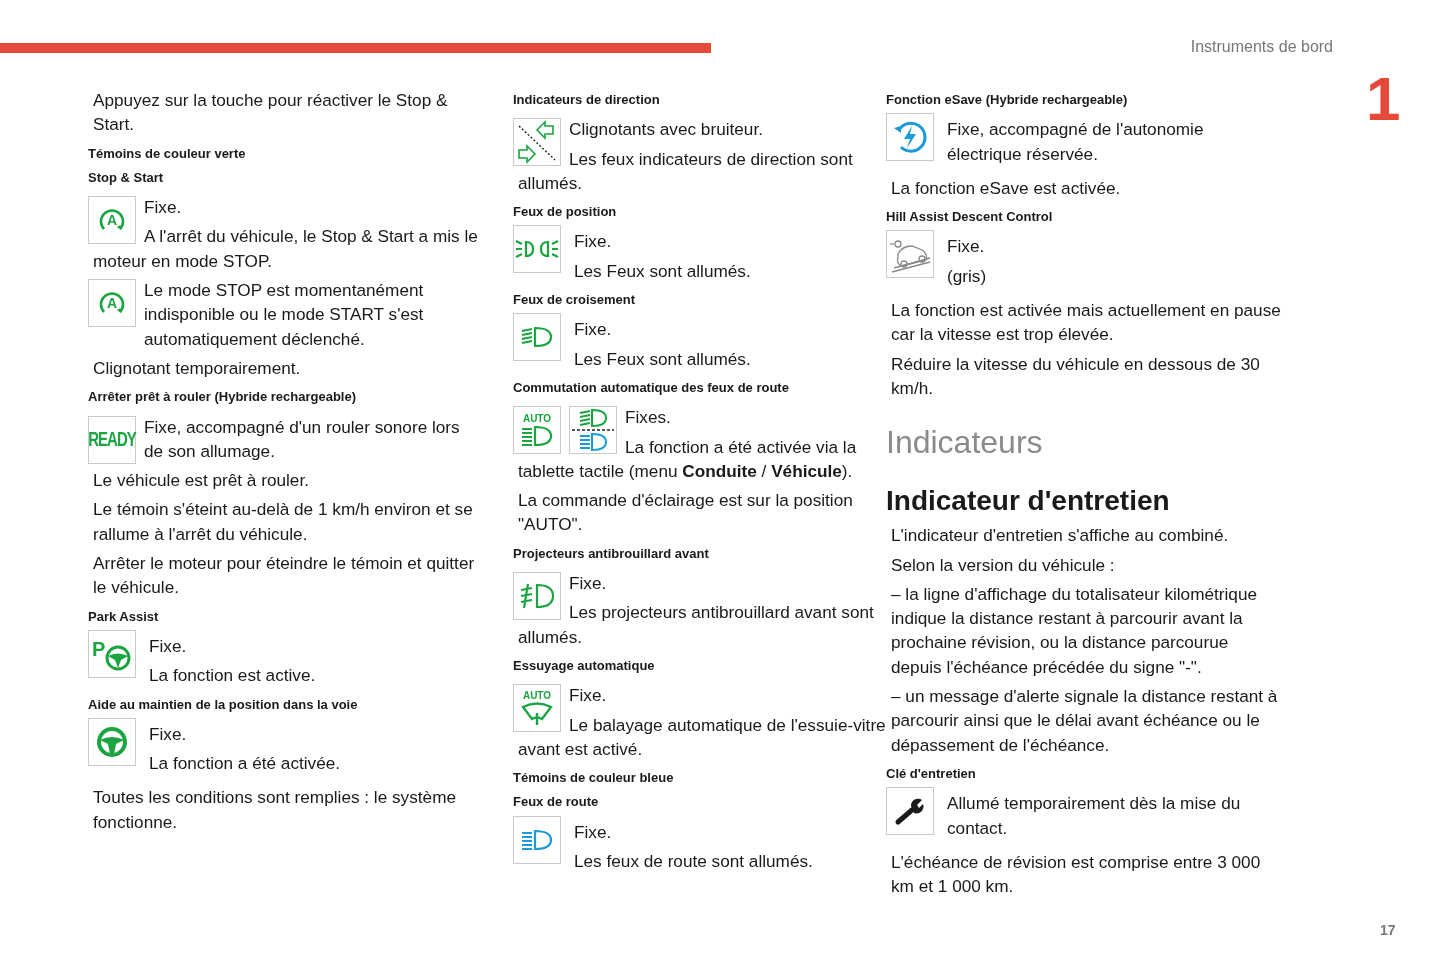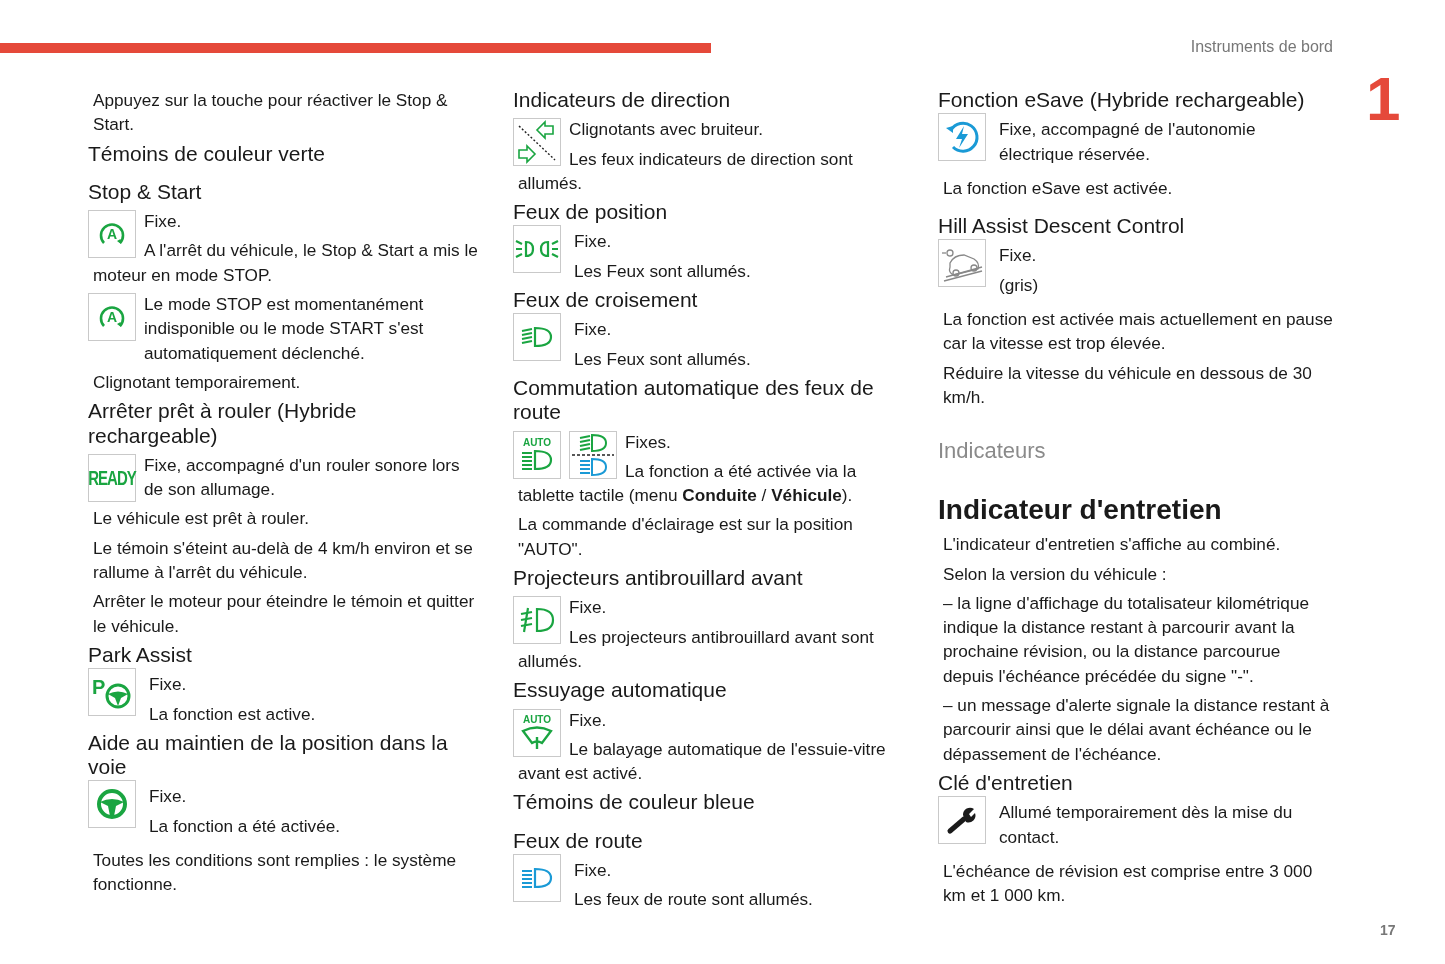--- a/index.html
+++ b/index.html
@@ -3,31 +3,31 @@
 <meta charset="utf-8">
 <style>
   html, body { margin:0; padding:0; background:#ffffff; }
   body { width:1445px; height:964px; position:relative; overflow:hidden;
          font-family:"Liberation Sans", sans-serif; color:#1a1a1a; }
   .topbar { position:absolute; left:0; top:43px; width:711px; height:10px; background:#e5493a; }
   .running-head { position:absolute; right:112px; top:38px; font-size:16px; color:#777; }
   .chapter-num { position:absolute; left:1366px; top:68px; font-size:62px; font-weight:bold; color:#e5493a; line-height:1; }
   .page-num { position:absolute; left:1380px; top:922px; font-size:14px; font-weight:bold; color:#777; }
   .col { position:absolute; top:88px; width:400px; font-size:17.2px; line-height:24.3px; }
-  .col1 { left:88px; } .col2 { left:513px; } .col3 { left:938px; }
+  .col1 { left:88px; } .col2 { left:513px; } .col3 { left:886px; }
   .col p { margin:5px; }
-  h3 { margin:0; font-size:21px; font-weight:normal; line-height:24.3px; }
+  h3 { margin:0; font-size:13px; font-weight:bold; line-height:24.3px; }
   h3.gap { }
-  h3.gap-lg { margin-top:14px; }
+  h3.gap-lg { }
   .row { display:flex; align-items:flex-start; }
   .ico { width:48px; height:48px; box-sizing:border-box; border:1px solid #c9c9c9; flex:0 0 48px;
          margin-right:8px; margin-top:1px; display:flex; align-items:center; justify-content:center; }
   .ico svg { display:block; }
   .txt { flex:1; }
-  .bigh { font-size:22px; color:#8a8a8a; margin:22px 0 22px 0; line-height:40px; font-weight:normal; }
+  .bigh { font-size:32px; color:#8a8a8a; margin:22px 0 22px 0; line-height:40px; font-weight:normal; }
   .h2 { font-size:28px; font-weight:bold; line-height:34px; margin:6px 0 4px 0; }
   .green { color:#1aa541; }
 </style>
 </head>
 <body>
 
 <div class="topbar"></div>
 <div class="running-head">Instruments de bord</div>
 <div class="chapter-num">1</div>
 <div class="page-num">17</div>
@@ -60,21 +60,21 @@
     <p>Clignotant temporairement.</p>
   </div>
 
   <h3 class="gap" style="clear:both;">Arrêter prêt à rouler (Hybride rechargeable)</h3>
   <div>
     <div class="ico" style="float:left;">
       <span class="green" style="font-weight:bold;font-size:15px;letter-spacing:-1px;transform:scaleY(1.4);display:inline-block;">READY</span>
     </div>
     <p>Fixe, accompagné d'un rouler sonore lors de son allumage.</p>
     <p style="clear:both;">Le véhicule est prêt à rouler.</p>
-    <p>Le témoin s'éteint au-delà de 4 km/h environ et se rallume à l'arrêt du véhicule.</p>
+    <p>Le témoin s'éteint au-delà de 1 km/h environ et se rallume à l'arrêt du véhicule.</p>
     <p>Arrêter le moteur pour éteindre le témoin et quitter le véhicule.</p>
   </div>
 
   <h3 class="gap">Park Assist</h3>
   <div class="row">
     <div class="ico">
       <svg width="42" height="36" viewBox="0 0 42 36">
           <text x="1" y="20" font-family="Liberation Sans, sans-serif" font-weight="bold" font-size="20" fill="#1aa541">P</text>
           <circle cx="27" cy="22" r="11" fill="none" stroke="#1aa541" stroke-width="3"></circle>
           <path d="M17 20 Q27 15 37 20 L30 24 L27 32 L24 24 Z" fill="#1aa541"></path>

